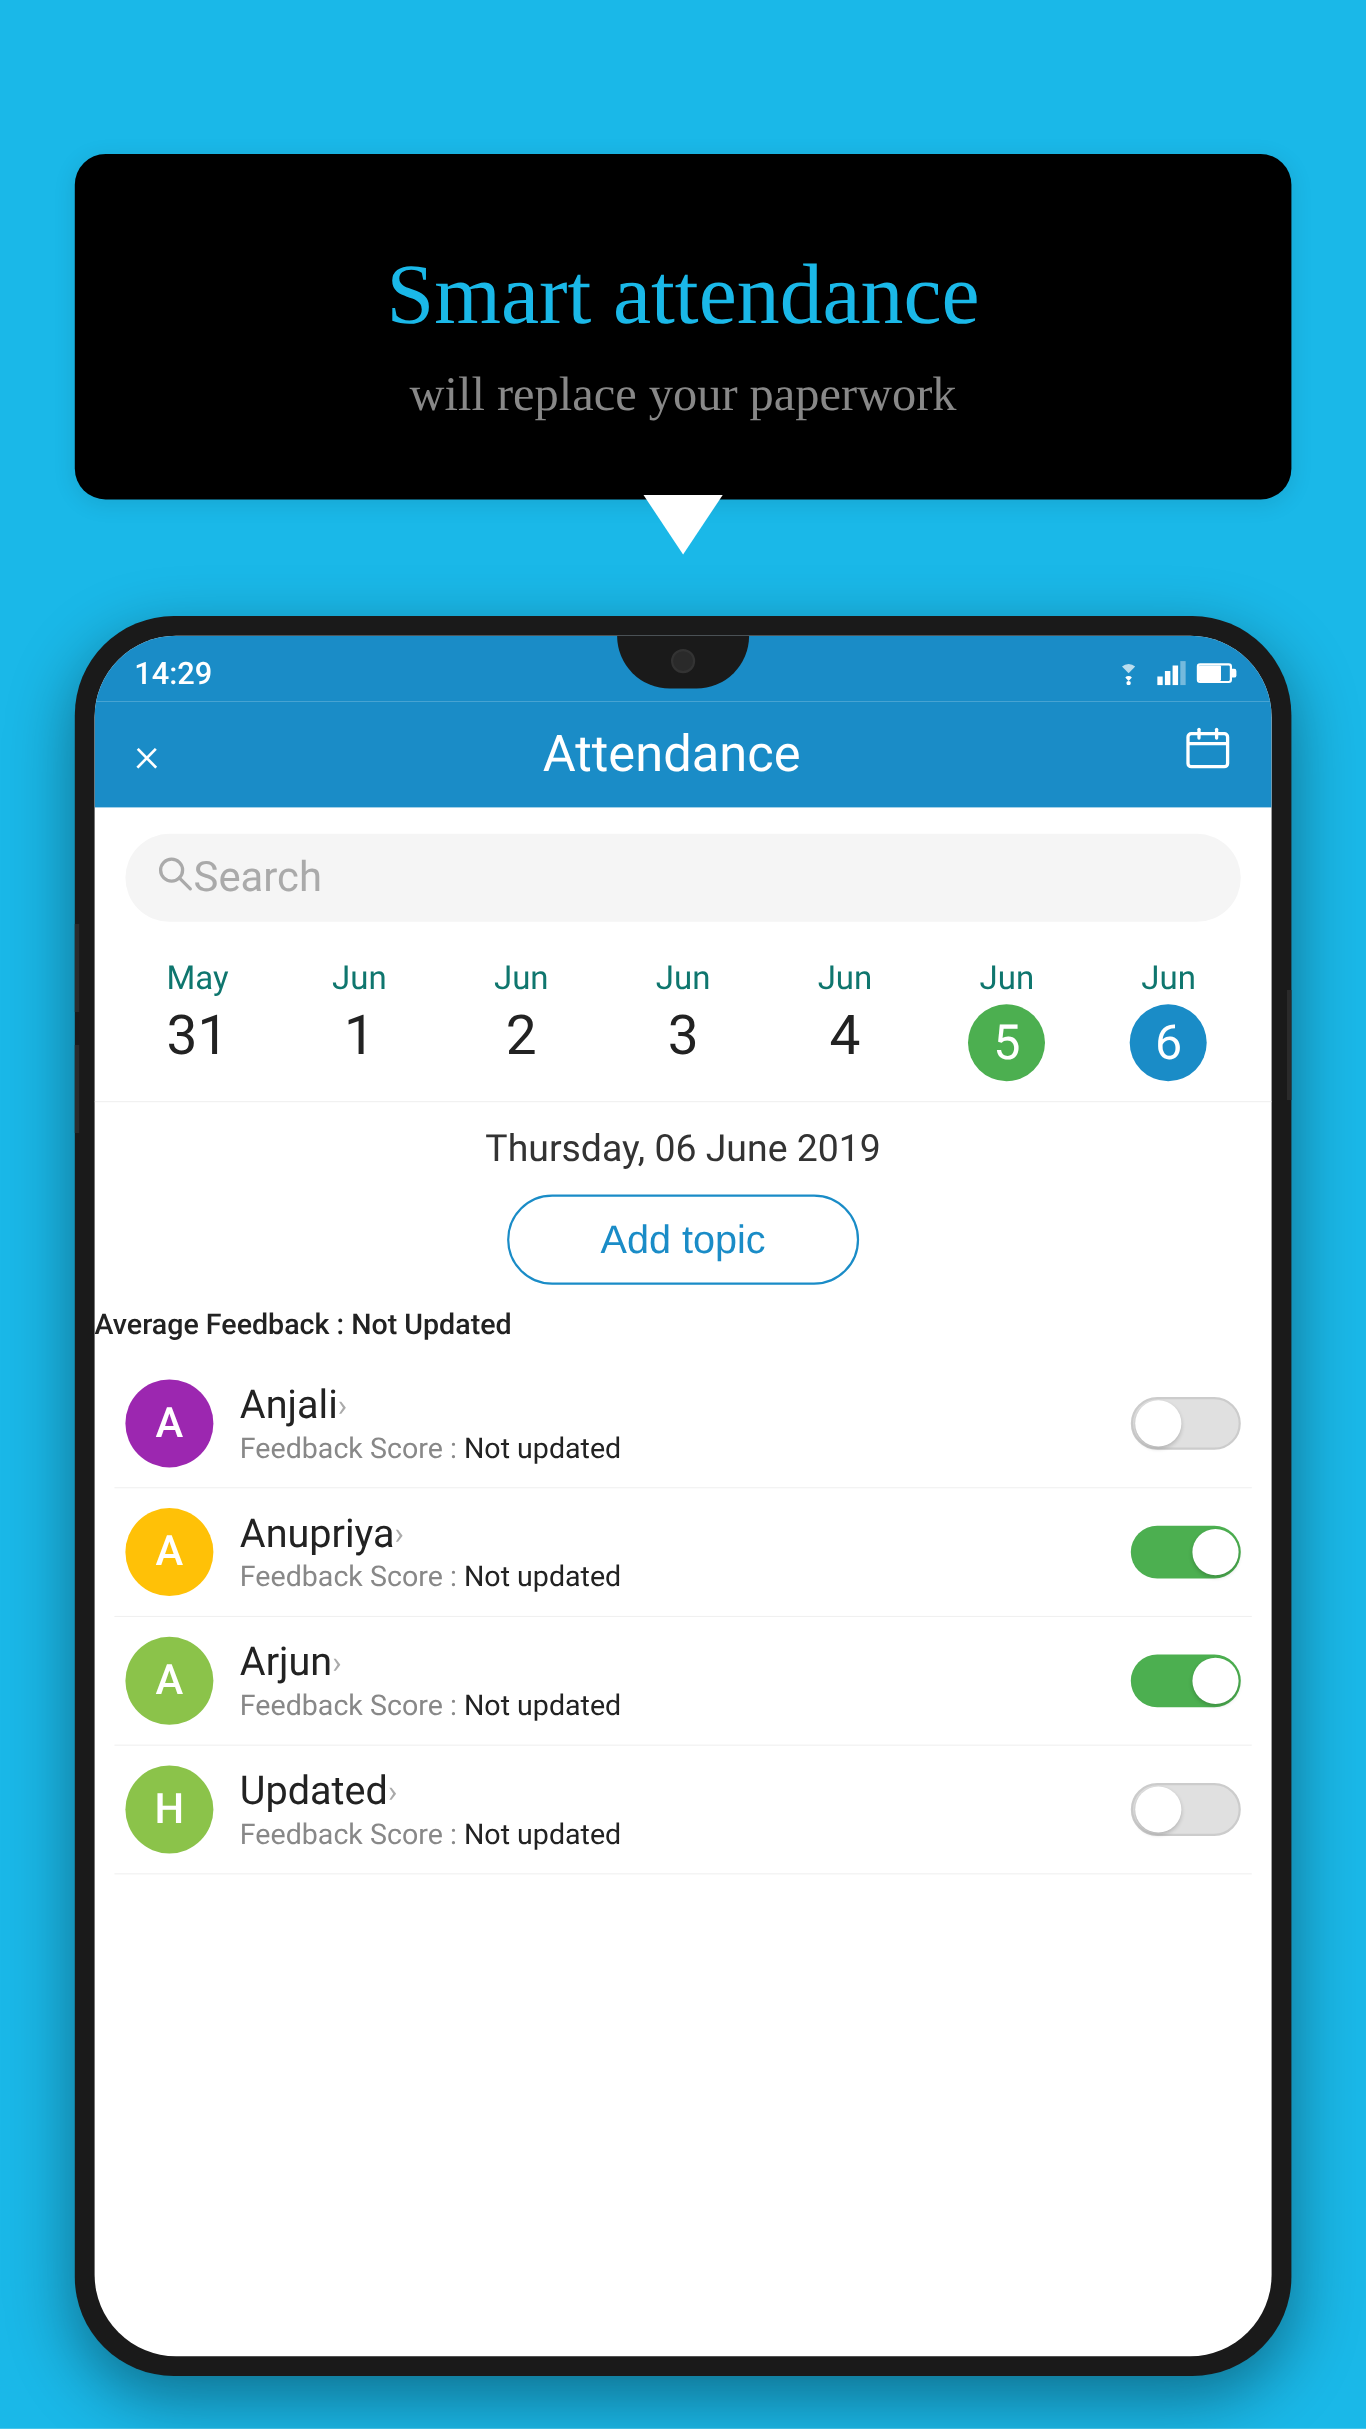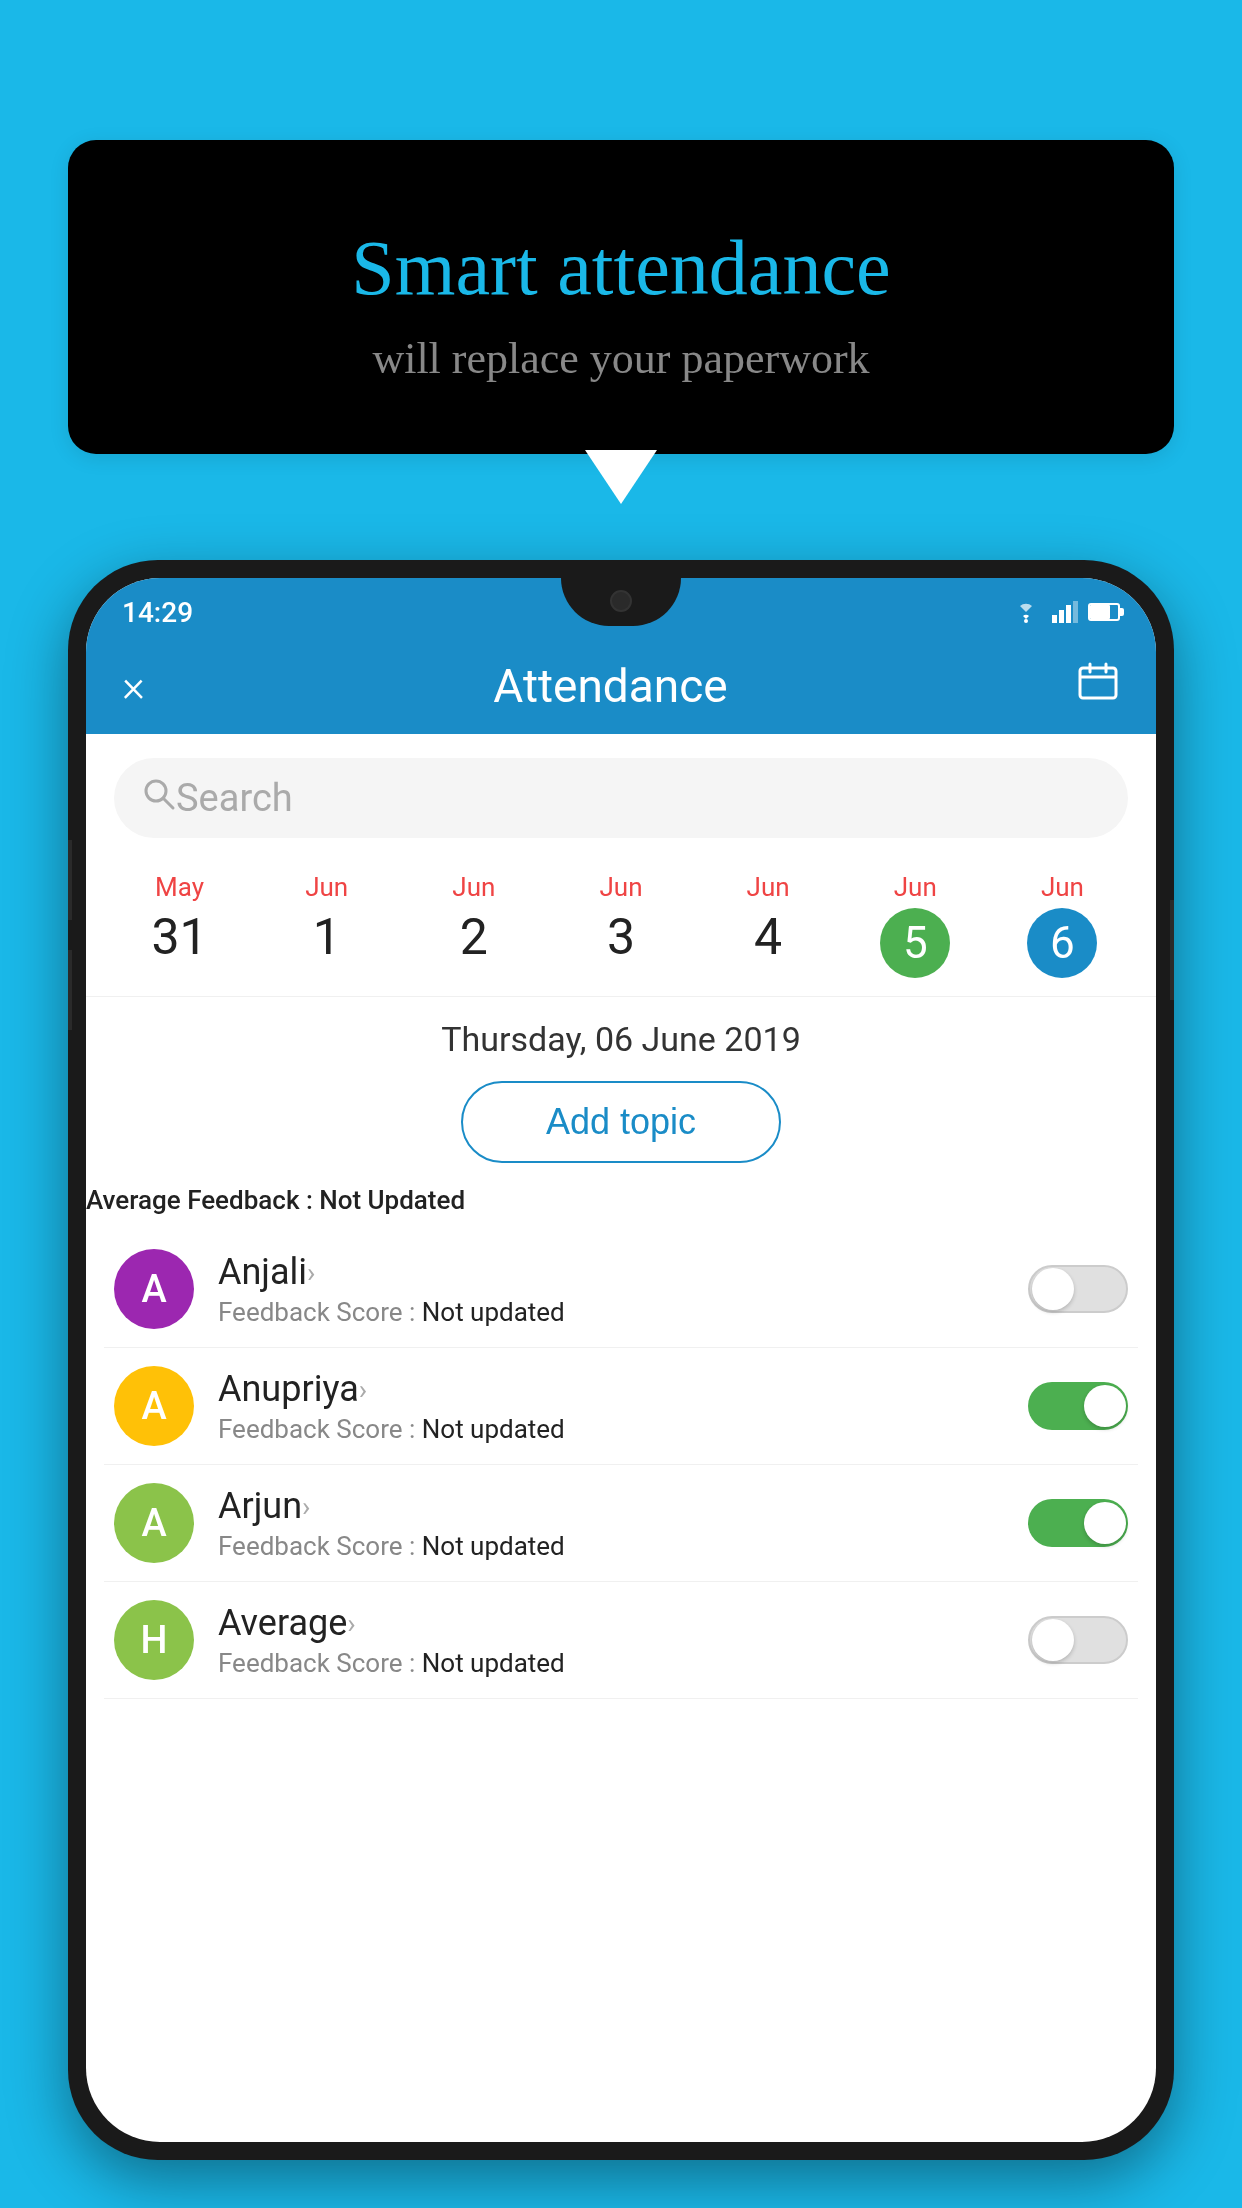--- a/index.html
+++ b/index.html
@@ -193,22 +193,22 @@
       padding: 8px 20px;
       gap: 0;
       border-bottom: 1px solid #f0f0f0;
     }
     .date-item {
       flex: 1;
       text-align: center;
       padding: 10px 4px;
     }
     .date-month {
-      font-size: 26px;
-      color: #ef4444;
+      font-size: 30px;
+      color: #0f766e;
       margin-bottom: 6px;
     }
     .date-num {
       font-size: 50px;
       font-weight: 400;
       color: #222;
     }
     .date-item.today .date-num {
       background: #4caf50;
       color: white;
@@ -554,21 +554,21 @@
             <span class="toggle-label">P</span>
             <div class="toggle-knob"></div>
           </div>
         </div>
       </div>
 
       <div class="student-row">
         <div class="avatar" style="background:#8bc34a">H</div>
         <div class="student-info">
           <div class="student-name">
-            <span>Average</span>
+            <span>Updated</span>
             <span class="chevron">›</span>
           </div>
           <div class="feedback-score">
             Feedback Score : <span>Not updated</span>
           </div>
         </div>
         <div class="toggle-container">
           <div class="toggle off">
             <span class="toggle-label">A</span>
             <div class="toggle-knob"></div>

